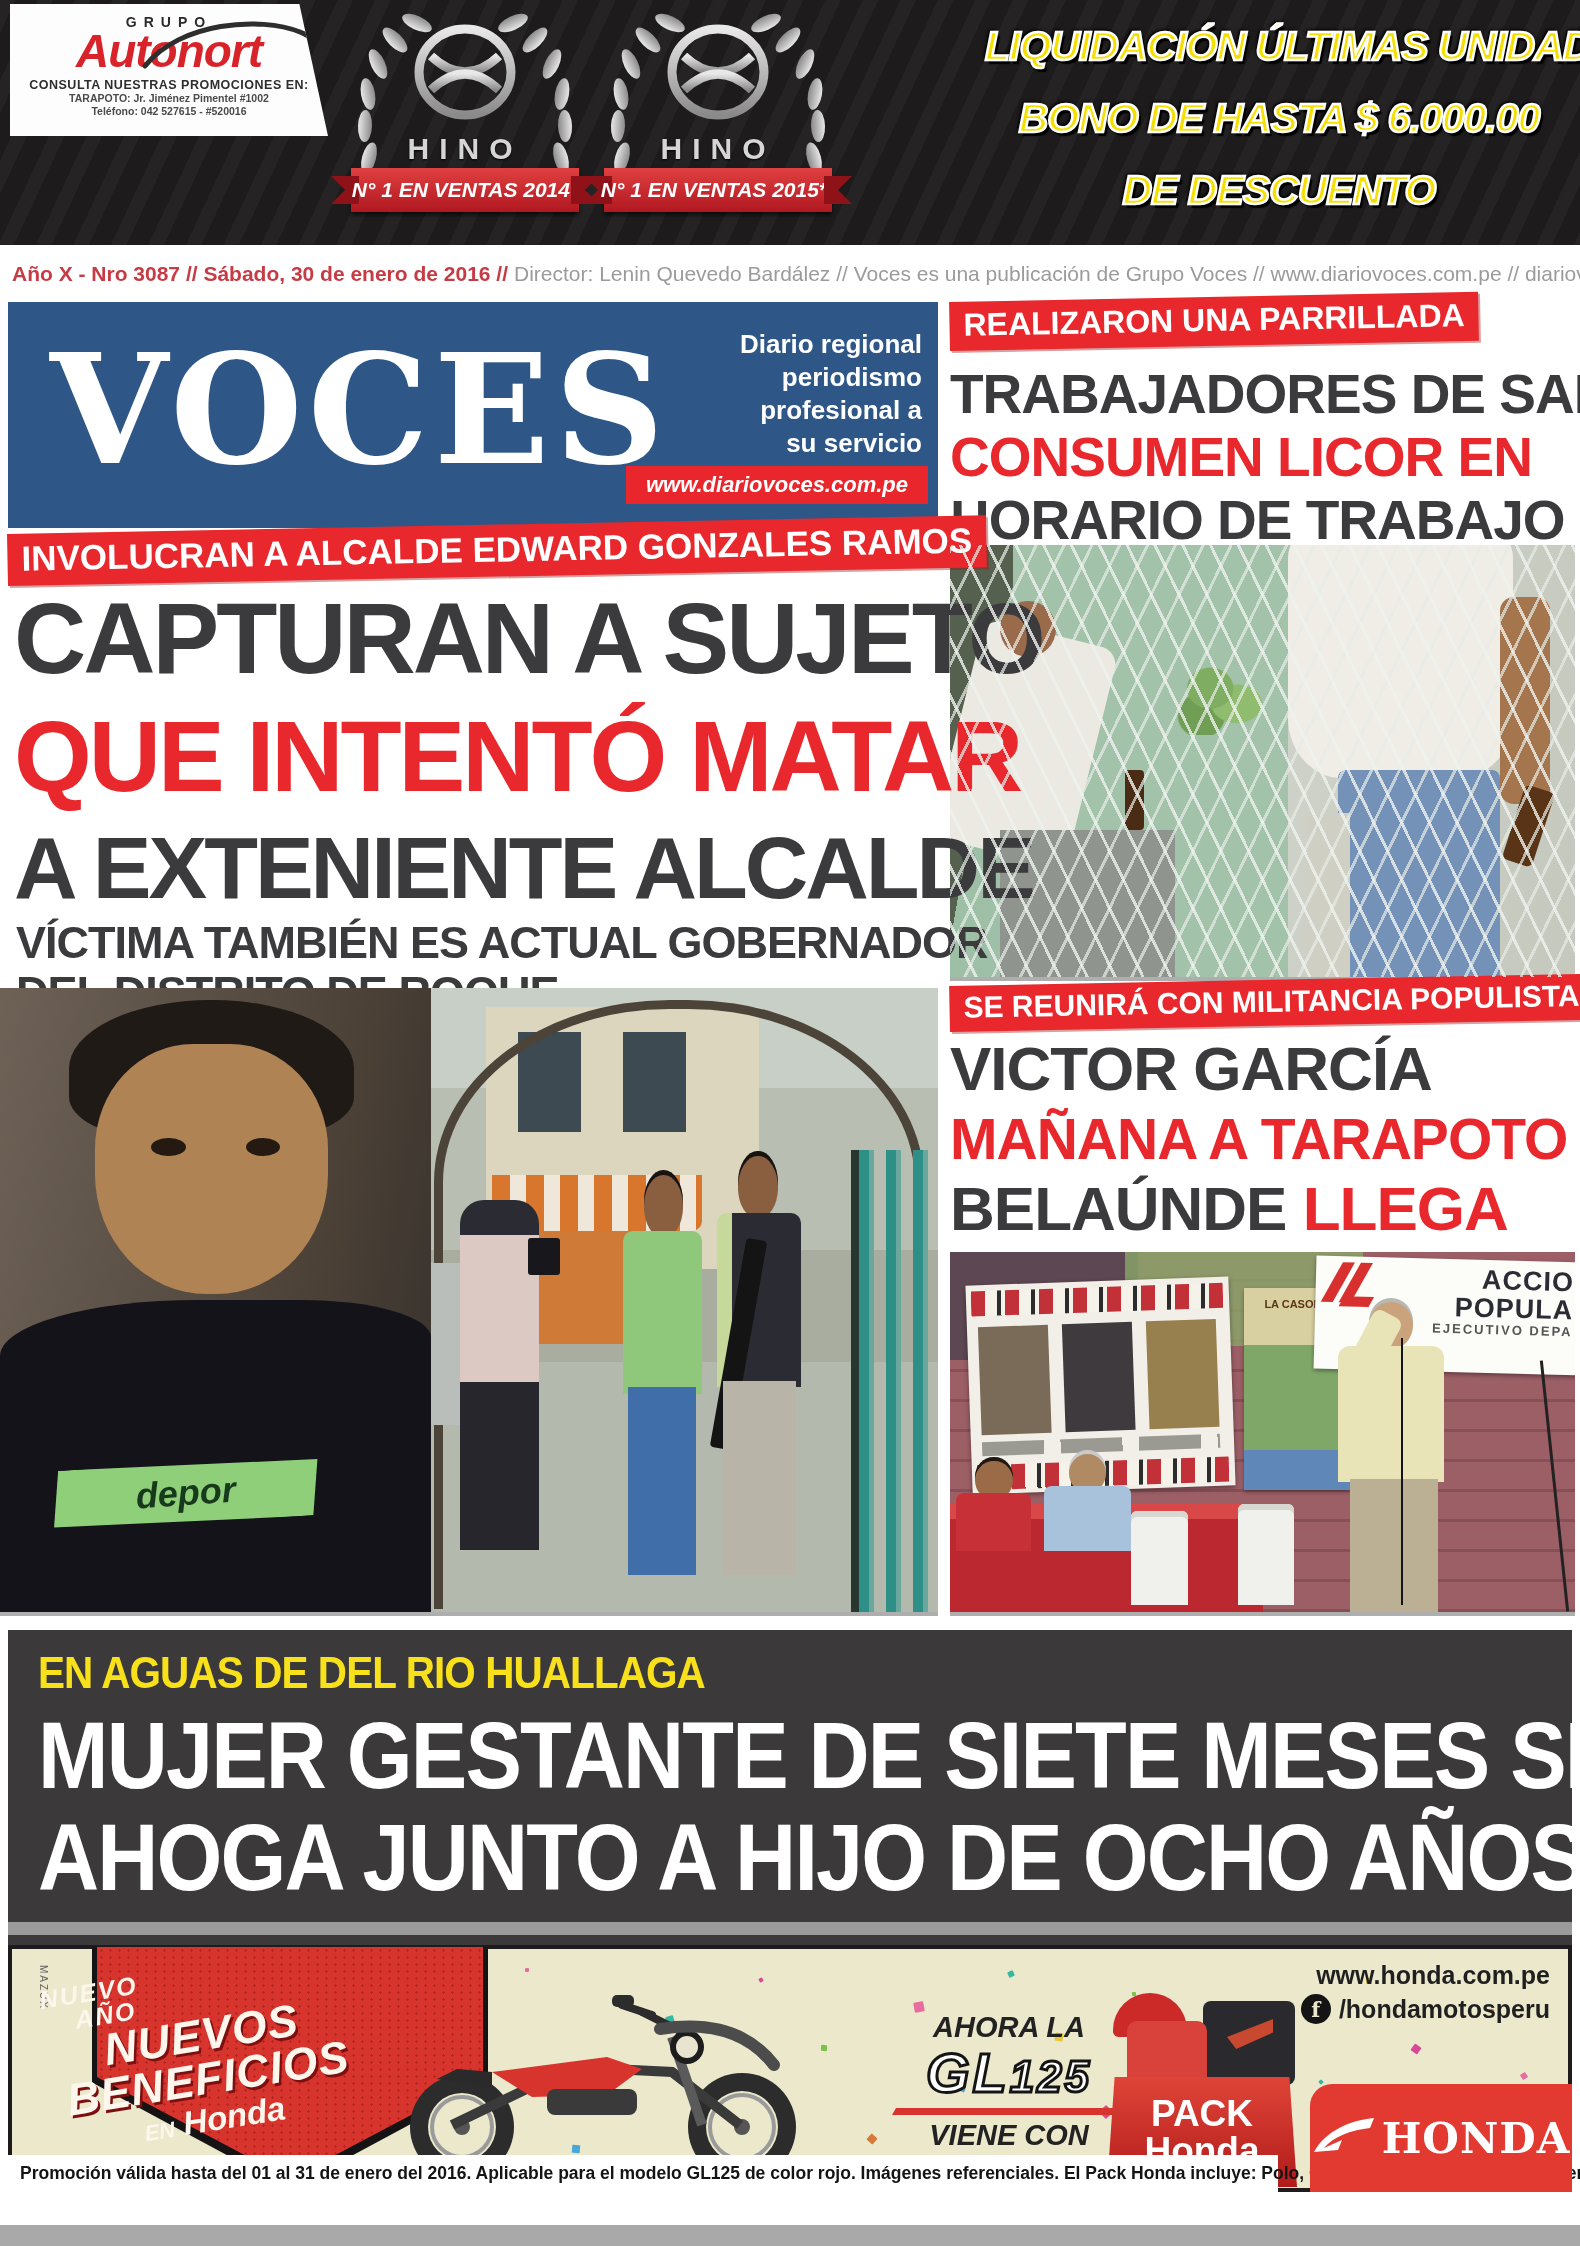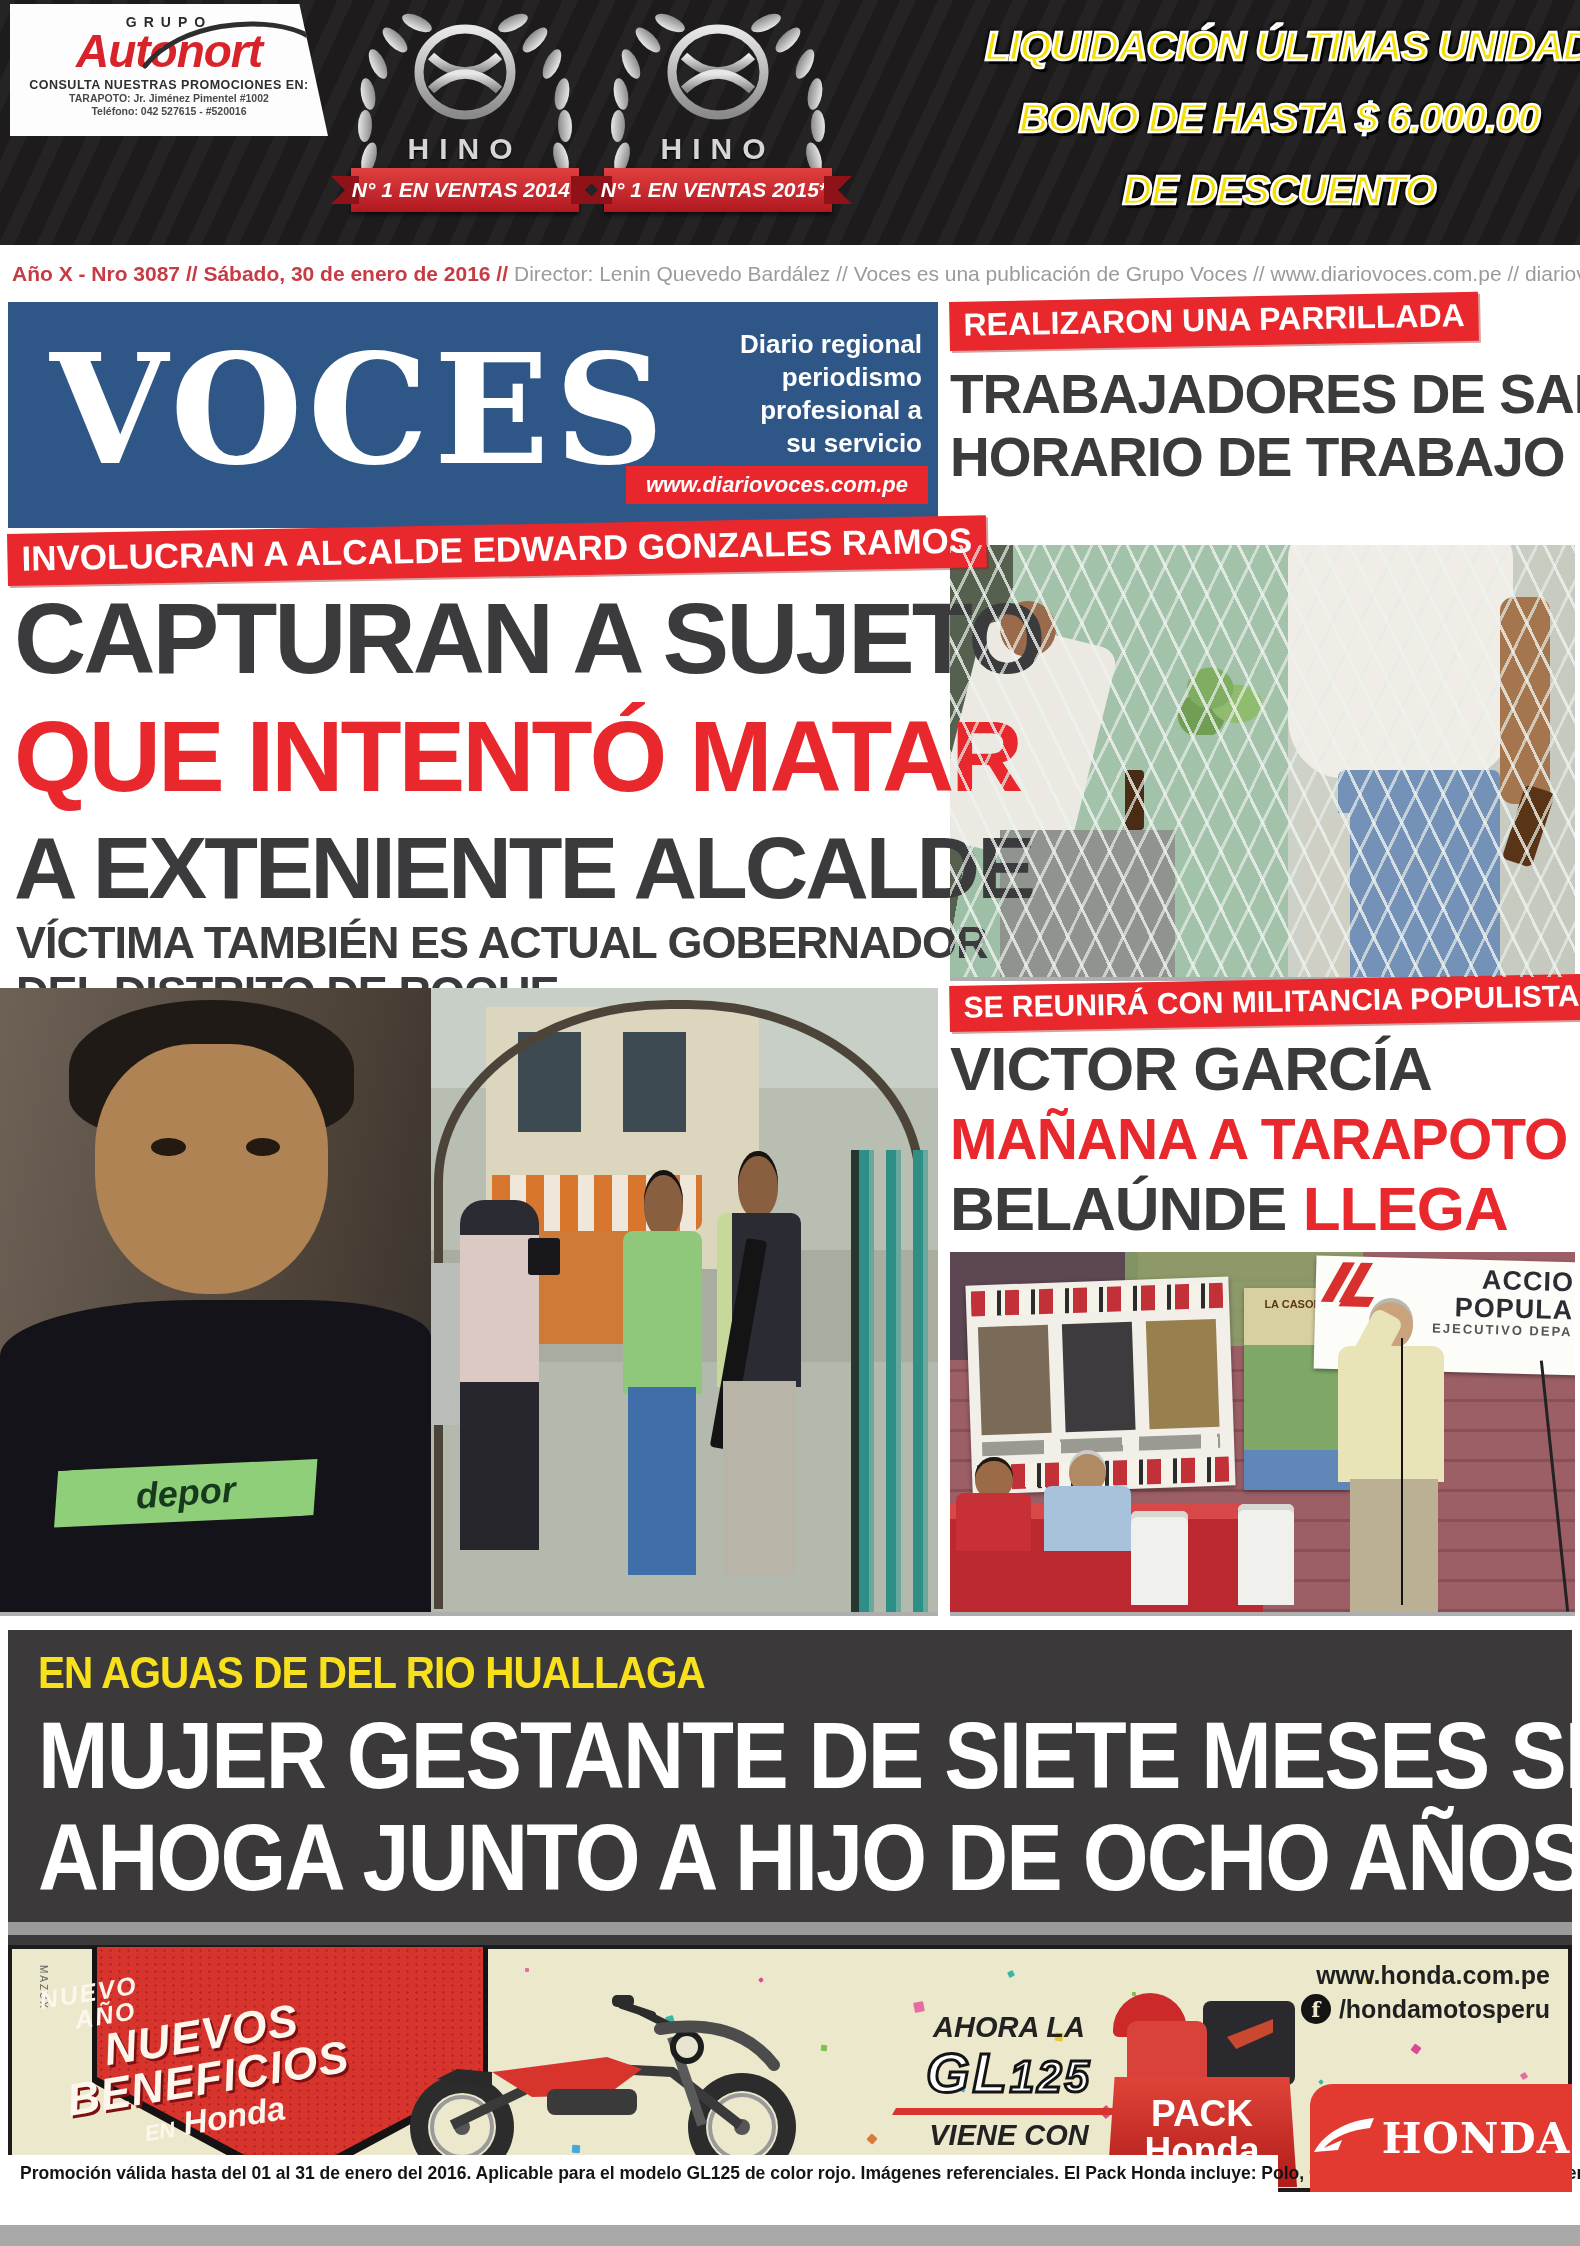--- a/index.html
+++ b/index.html
@@ -274,20 +274,21 @@
       <div>profesional a</div>
       <div>su servicio</div>
     </div>
     <div id="masthead-web">www.diariovoces.com.pe</div>
   </div>
 
   <div class="abs" id="salud-block">
     <div class="kicker">REALIZARON UNA PARRILLADA</div>
     <div id="salud-head">
       <div class="hl">TRABAJADORES DE SALUD</div>
+      <div class="hl red">CONSUMEN LICOR EN</div>
       <div class="hl">HORARIO DE TRABAJO</div>
     </div>
   </div>
 
   <div class="abs photo" id="photo-salud">
     <div class="ph" style="left:10%;top:0;width:44%;height:100%;background:#a3c2aa;"></div>
     <div class="ph" style="left:1%;top:20%;width:22%;height:52%;background:#ece9e2;border-radius:18px;transform:rotate(14deg);"></div>
     <div class="ph figure-head" style="left:8%;top:13%;width:9%;height:13%;background:#9a6b4a;"></div>
     <div class="ph" style="left:8%;top:66%;width:28%;height:34%;background:#8f948f;"></div>
     <div class="ph" style="left:28%;top:52%;width:3%;height:14%;background:#4a2c14;border-radius:4px;"></div>

